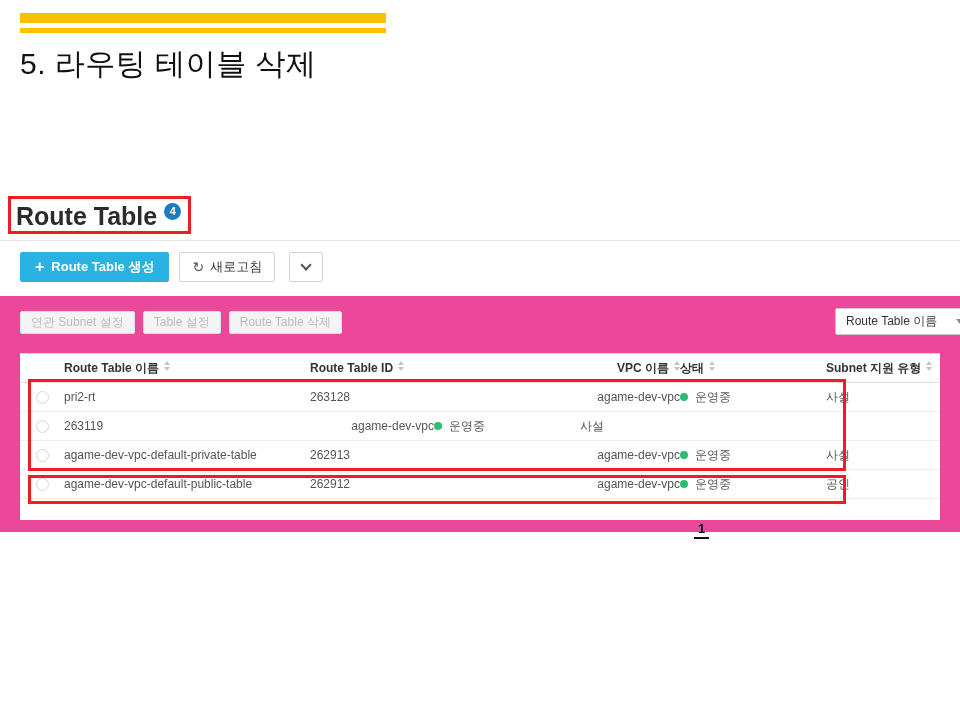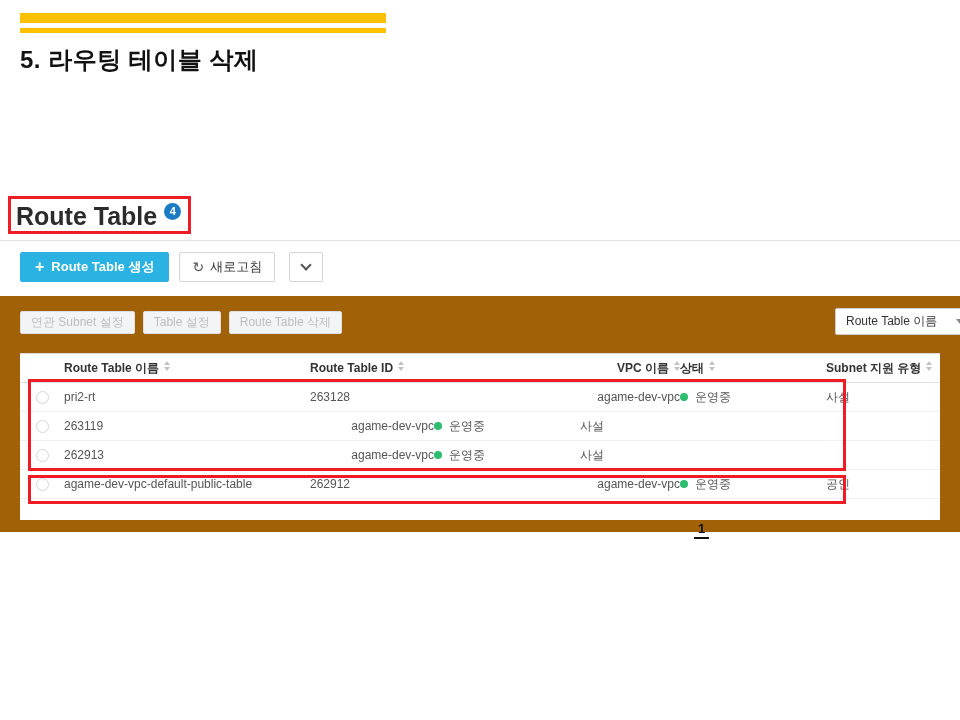--- a/index.html
+++ b/index.html
@@ -5,21 +5,21 @@
   * { margin:0; padding:0; box-sizing:border-box; }
   html,body { width:960px; height:720px; }
   body {
     position:relative; overflow:hidden; background:#ffffff;
     font-family:"Liberation Sans","DejaVu Sans",sans-serif; color:#333;
   }
 
   
   .bar-thick { position:absolute; left:20px; top:13px; width:366px; height:10px; background:#FFC000; }
   .bar-thin  { position:absolute; left:20px; top:28px; width:366px; height:5px;  background:#FFC000; }
-  .slide-title { position:absolute; left:20px; top:44px; font-size:24px; font-weight:bold; color:#111; letter-spacing:0.5px; }
+  .slide-title { position:absolute; left:20px; top:44px; font-size:30px; font-weight:normal; color:#111; letter-spacing:0.5px; }
 
   
   .page-head { position:absolute; left:16px; top:200px; height:32px; display:flex; align-items:center; }
   .page-title { font-size:25px; font-weight:bold; color:#2b2b2b; }
   .count-badge { display:inline-flex; align-items:center; justify-content:center;
     width:17px; height:17px; border-radius:50%; background:#1B7CC6; color:#fff;
     font-size:11px; font-weight:bold; margin-left:7px; margin-top:-10px; }
   .divider { position:absolute; left:0; top:240px; width:960px; border-top:1px solid #e3e3e3; }
 
   
@@ -27,21 +27,21 @@
   .btn { height:30px; display:inline-flex; align-items:center; border-radius:2px; font-size:13px; cursor:pointer; }
   .btn-create { background:#29B2E2; border:1px solid #29B2E2; color:#fff; font-weight:bold; padding:0 14px; }
   .btn-create .plus { font-size:16px; font-weight:bold; margin-right:7px; }
   .btn-refresh { background:#fff; border:1px solid #d4d4d4; color:#333; padding:0 12px; margin-left:10px; }
   .btn-refresh .refresh-ic { font-size:14px; color:#555; margin-right:6px; }
   .btn-chevron { background:#fff; border:1px solid #d4d4d4; width:34px; justify-content:center; margin-left:14px; }
   .chev { width:8px; height:8px; border-right:2px solid #555; border-bottom:2px solid #555;
     transform:rotate(45deg); margin-top:-4px; }
 
   
-  .panel { position:absolute; left:0; top:296px; width:960px; height:236px; background:#a16207; }
+  .panel { position:absolute; left:0; top:296px; width:960px; height:236px; background:#ec4899; }
   .bulk-actions { position:absolute; left:20px; top:15px; display:flex; gap:8px; }
   .btn-disabled { height:23px; padding:0 10px; font-size:12px; color:#b9bdc0;
     background:#f3f4f5; border:1px solid #dcdfe1; border-radius:2px; display:inline-flex; align-items:center; cursor:default; }
   .filter-select { position:absolute; left:835px; top:12px; width:140px; height:27px;
     background:#fff; border:1px solid #cccccc; border-radius:2px; font-size:12px; color:#333;
     display:flex; align-items:center; justify-content:space-between; padding:0 10px; cursor:pointer; }
   .sel-arrow { width:0; height:0; border-left:4px solid transparent; border-right:4px solid transparent;
     border-top:5px solid #888; }
 
   
@@ -135,20 +135,21 @@
       <div class="c2">263119</div>
       <div class="c3">agame-dev-vpc</div>
       <div class="c4"><span class="dot"></span><span>운영중</span></div>
       <div class="c5">사설</div>
     </div>
 
     <div class="trow">
       <div class="c0">
           <span class="chk"></span>
         </div>
+      <div class="c1">agame-dev-vpc-default-private-table</div>
       <div class="c2">262913</div>
       <div class="c3">agame-dev-vpc</div>
       <div class="c4"><span class="dot"></span><span>운영중</span></div>
       <div class="c5">사설</div>
     </div>
 
     <div class="trow">
       <div class="c0">
           <span class="chk"></span>
         </div>

